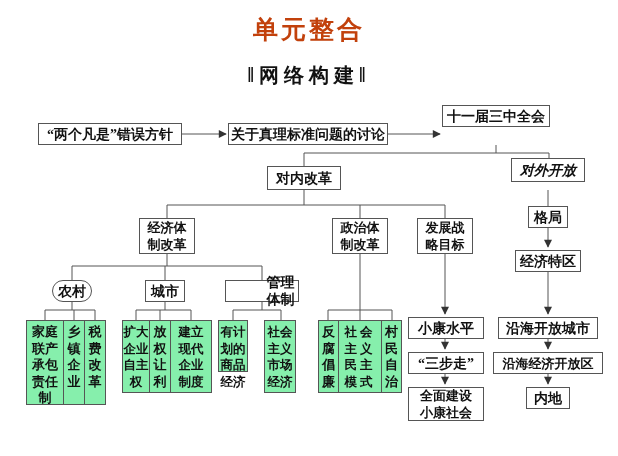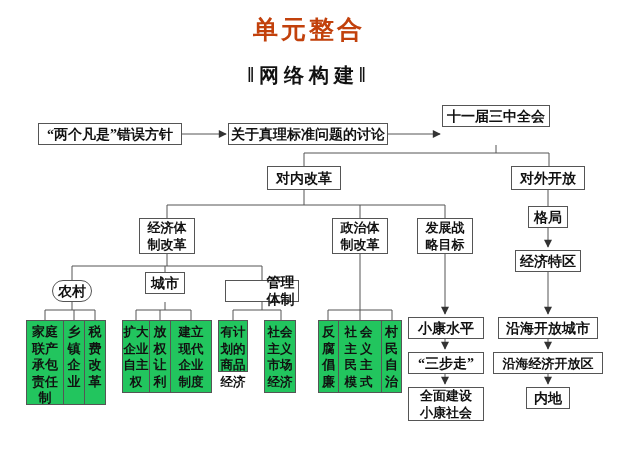--- a/index.html
+++ b/index.html
@@ -32,21 +32,21 @@
     font-weight:bold;font-size:14px;line-height:17px;
     white-space:pre-line;
   }
   .group{
     position:absolute;
     display:flex;align-items:stretch;
   }
   .cell{
     box-sizing:border-box;
     border:1px solid #555;
-    background:#22c55e;
+    background:#86efac;
     font-weight:bold;font-size:12.5px;line-height:16.5px;
     text-align:center;
     padding-top:3px;
     white-space:pre-line;
   }
   .cell + .cell{margin-left:-1px;}
   .spread{letter-spacing:3px;}
 </style>
 </head>
 <body>
@@ -93,33 +93,33 @@
   </svg>
 
   <div class="title">单元整合</div>
   <div class="subtitle">‖网络构建‖</div>
 
   <div class="node" style="left:38px;top:123px;width:144px;height:22px;">“两个凡是”错误方针</div>
   <div class="node" style="left:228px;top:123px;width:160px;height:22px;">关于真理标准问题的讨论</div>
   <div class="node" style="left:442px;top:105px;width:108px;height:22px;">十一届三中全会</div>
 
   <div class="node" style="left:267px;top:166px;width:74px;height:24px;">对内改革</div>
-  <div class="node" style="left:511px;top:166px;width:74px;height:24px;">对外开放</div>
+  <div class="node" style="left:511px;top:158px;width:74px;height:24px;font-style:italic;">对外开放</div>
 
   <div class="node" style="left:139px;top:218px;width:56px;height:36px;font-size:13px;">经济体
 制改革</div>
   <div class="node" style="left:332px;top:218px;width:56px;height:36px;font-size:13px;">政治体
 制改革</div>
   <div class="node" style="left:417px;top:218px;width:56px;height:36px;font-size:13px;">发展战
 略目标</div>
   <div class="node" style="left:528px;top:206px;width:40px;height:22px;">格局</div>
   <div class="node" style="left:515px;top:250px;width:66px;height:22px;">经济特区</div>
 
   <div class="node" style="left:52px;top:280px;width:40px;height:22px;border-radius:11px;">农村</div>
-  <div class="node" style="left:145px;top:272px;width:40px;height:22px;">城市</div>
+  <div class="node" style="left:145px;top:280px;width:40px;height:22px;">城市</div>
   <div class="node" style="left:225px;top:280px;width:74px;height:22px;padding-left:37px;">管理体制</div>
 
   <div class="group" style="left:26px;top:320px;height:85px;">
     <div class="cell" style="width:38px;font-size:13px;">家庭
 联产
 承包
 责任
 制</div>
     <div class="cell" style="width:22px;font-size:13px;">乡
 镇

